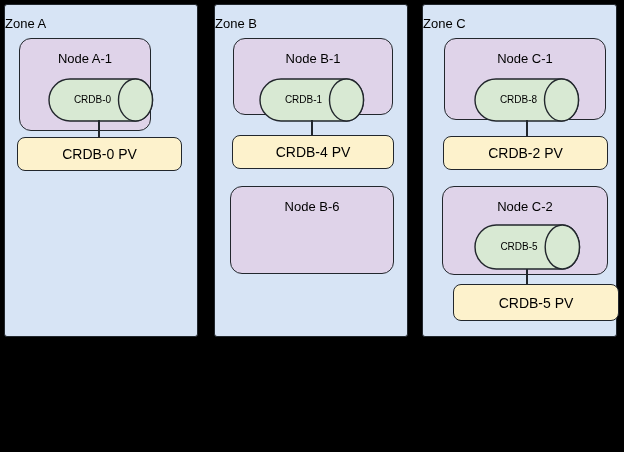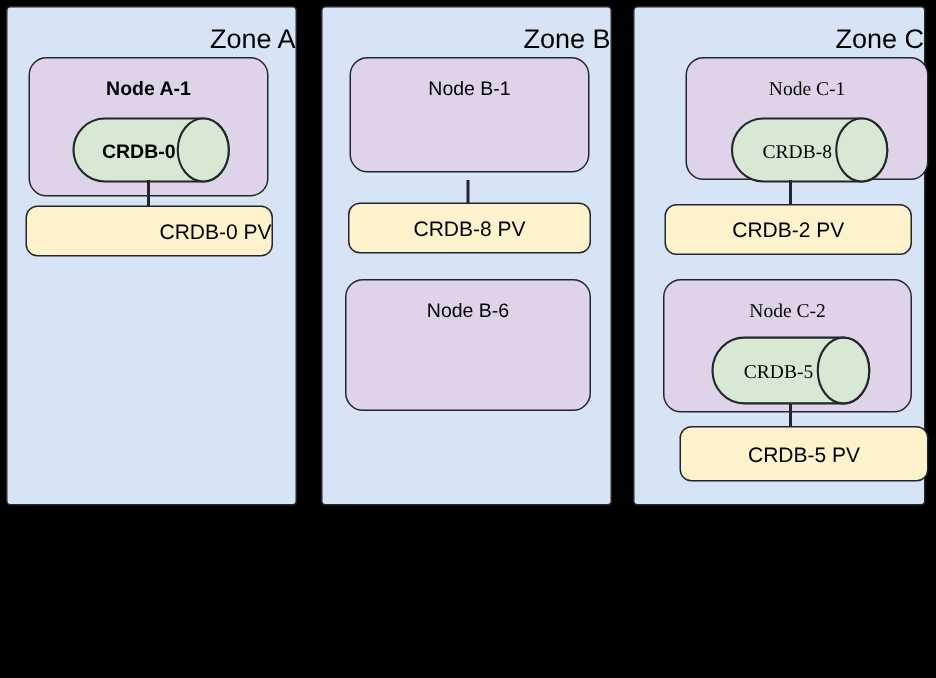--- a/index.html
+++ b/index.html
@@ -13,117 +13,124 @@
   .diagram{position:absolute;inset:0;}
   .zone{
     position:absolute;
     background:var(--zone-fill,#d7e4f5);
     border:1.5px solid var(--stroke,#22272d);
     border-radius:3px;
     box-sizing:border-box;
   }
   .zone-label{
     position:absolute;top:12px;left:0;right:0;
-    text-align:right;font-size:18px;line-height:1;
+    text-align:left;font-size:13px;line-height:1;
   }
   .node{
     position:absolute;
     background:var(--node-fill,#dfd3e9);
     border:1.5px solid var(--stroke,#22272d);
     border-radius:12px;
     box-sizing:border-box;
   }
   .node-label{
     position:absolute;top:13px;left:0;right:0;
     text-align:center;font-size:13px;line-height:1;
   }
   .cyl{position:absolute;width:105px;height:44px;}
   .cyl svg{display:block;width:100%;height:100%;overflow:visible;}
   .cyl path,.cyl ellipse{fill:var(--db-fill,#d8e9d3);stroke:var(--stroke,#22272d);stroke-width:1.4;}
   .cyl-label{
     position:absolute;top:0;bottom:0;left:0;right:16px;
     display:flex;align-items:center;justify-content:center;
-    font-size:13px;line-height:1;
+    font-size:10px;line-height:1;
   }
   .connector{position:absolute;width:2px;background:var(--stroke,#111);}
   .pv{
     position:absolute;
     background:var(--pv-fill,#fdf2cc);
     border:1.5px solid var(--stroke,#22272d);
     border-radius:8px;
     box-sizing:border-box;
     display:flex;align-items:center;justify-content:center;
     font-size:14px;line-height:1;
   }
 </style>
 </head>
 <body>
 
 <div class="diagram">
 
   <section class="zone" style="left:4px;top:4px;width:194px;height:333px;">
     <div class="zone-label">Zone A</div>
 
-    <div class="node" style="left:14px;top:33px;width:160px;height:93px;font-weight:bold;">
+    <div class="node" style="left:14px;top:33px;width:132px;height:93px;">
       <div class="node-label">Node A-1</div>
       <div class="cyl" style="left:28px;top:39px;">
         <svg viewBox="0 0 105 44" preserveAspectRatio="none">
           <path d="M22 1 L87.5 1 A17 21 0 0 1 87.5 43 L22 43 A21 21 0 0 1 22 1 Z"></path>
           <ellipse cx="87.5" cy="22" rx="17" ry="21"></ellipse>
         </svg>
         <div class="cyl-label">CRDB-0</div>
       </div>
     </div>
 
     <div class="connector" style="left:93px;top:115px;height:20px;"></div>
 
-    <div class="pv" style="left:12px;top:132px;width:165px;height:34px;justify-content:flex-end;">
+    <div class="pv" style="left:12px;top:132px;width:165px;height:34px;">
       <span>CRDB-0 PV</span>
     </div>
   </section>
 
   <section class="zone" style="left:214px;top:4px;width:194px;height:333px;padding-left:36px;">
     <div class="zone-label">Zone B</div>
 
     <div class="node" style="left:18px;top:33px;width:160px;height:77px;">
       <div class="node-label">Node B-1</div>
+      <div class="cyl" style="left:25px;top:39px;">
+        <svg viewBox="0 0 105 44" preserveAspectRatio="none">
+          <path d="M22 1 L87.5 1 A17 21 0 0 1 87.5 43 L22 43 A21 21 0 0 1 22 1 Z"></path>
+          <ellipse cx="87.5" cy="22" rx="17" ry="21"></ellipse>
+        </svg>
+        <div class="cyl-label">CRDB-1</div>
+      </div>
     </div>
 
     <div class="connector" style="left:96px;top:115px;height:17px;"></div>
 
     <div class="pv" style="left:17px;top:130px;width:162px;height:34px;">
-      <span>CRDB-8 PV</span>
+      <span>CRDB-4 PV</span>
     </div>
 
     <div class="node" style="left:15px;top:181px;width:164px;height:88px;">
       <div class="node-label">Node B-6</div>
     </div>
   </section>
 
   <section class="zone" style="left:422px;top:4px;width:195px;height:333px;">
     <div class="zone-label">Zone C</div>
 
-    <div class="node" style="left:34px;top:33px;width:162px;height:82px;font-family:Liberation Serif, serif;">
+    <div class="node" style="left:21px;top:33px;width:162px;height:82px;">
       <div class="node-label">Node C-1</div>
       <div class="cyl" style="left:29px;top:39px;">
         <svg viewBox="0 0 105 44" preserveAspectRatio="none">
           <path d="M22 1 L87.5 1 A17 21 0 0 1 87.5 43 L22 43 A21 21 0 0 1 22 1 Z"></path>
           <ellipse cx="87.5" cy="22" rx="17" ry="21"></ellipse>
         </svg>
         <div class="cyl-label">CRDB-8</div>
       </div>
     </div>
 
     <div class="connector" style="left:103px;top:115px;height:18px;"></div>
 
     <div class="pv" style="left:20px;top:131px;width:165px;height:34px;text-align:center;">
       <span>CRDB-2 PV</span>
     </div>
 
-    <div class="node" style="left:19px;top:181px;width:166px;height:89px;font-family:Liberation Serif, serif;">
+    <div class="node" style="left:19px;top:181px;width:166px;height:89px;">
       <div class="node-label">Node C-2</div>
       <div class="cyl" style="left:31px;top:37px;width:106px;height:46px;">
         <svg viewBox="0 0 105 44" preserveAspectRatio="none">
           <path d="M22 1 L87.5 1 A17 21 0 0 1 87.5 43 L22 43 A21 21 0 0 1 22 1 Z"></path>
           <ellipse cx="87.5" cy="22" rx="17" ry="21"></ellipse>
         </svg>
         <div class="cyl-label">CRDB-5</div>
       </div>
     </div>
 

